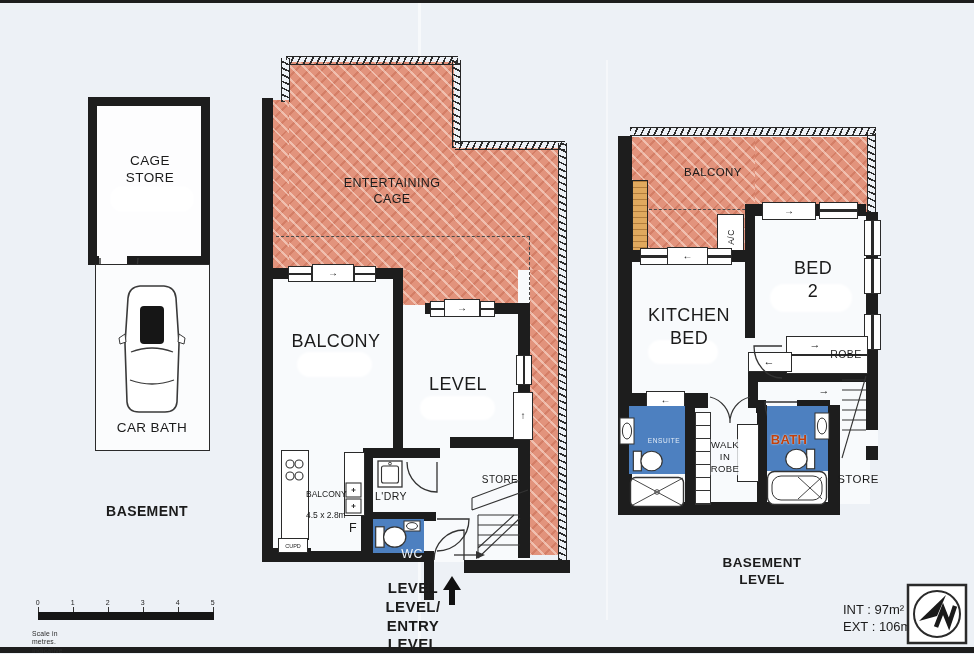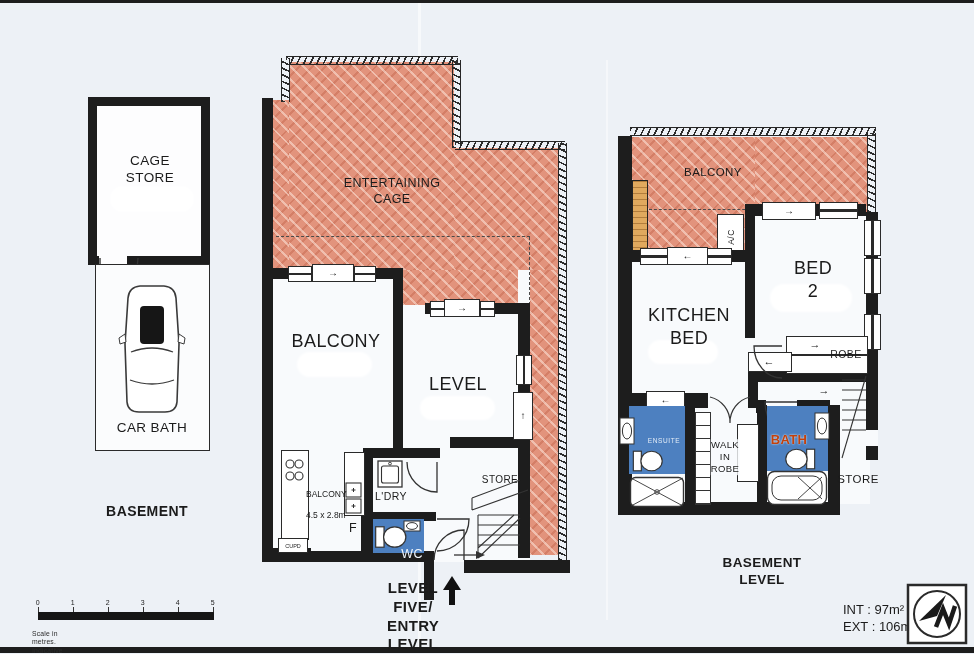--- a/index.html
+++ b/index.html
@@ -183,21 +183,21 @@
     </svg>
 
     <svg class="ico" style="left:431px;top:527px;" width="36" height="36" viewBox="0 0 36 36">
       <path d="M33,33 L33,3 A30,30 0 0 0 3,33" fill="none" stroke="#333" stroke-width="1.3"></path>
     </svg>
     <svg class="ico" style="left:443px;top:576px;" width="18" height="30" viewBox="0 0 18 30">
       <polygon points="9,0 18,14 0,14" fill="#111"></polygon>
       <rect x="6" y="13" width="6" height="16" fill="#111"></rect>
     </svg>
 
-    <div class="lblc title" style="left:413px;top:616px;font-size:15px;">LEVEL FIVE/ ENTRY LEVEL</div>
+    <div class="lblc title" style="left:413px;top:616px;font-size:15px;">LEVEL LEVEL/ ENTRY LEVEL</div>
   </div>
 
   <div class="abs" style="left:0;top:0;width:0;height:0;">
 
     <div class="floor" style="left:630px;top:204px;width:240px;height:300px;"></div>
 
     <div class="brick" style="left:632px;top:137px;width:123px;height:121px;"></div>
     <div class="brick" style="left:755px;top:137px;width:112px;height:75px;"></div>
     <div class="hatch-h" style="left:630px;top:127px;width:246px;height:7px;"></div>
     <div class="hatch-v" style="left:867px;top:133px;width:7px;height:79px;"></div>

